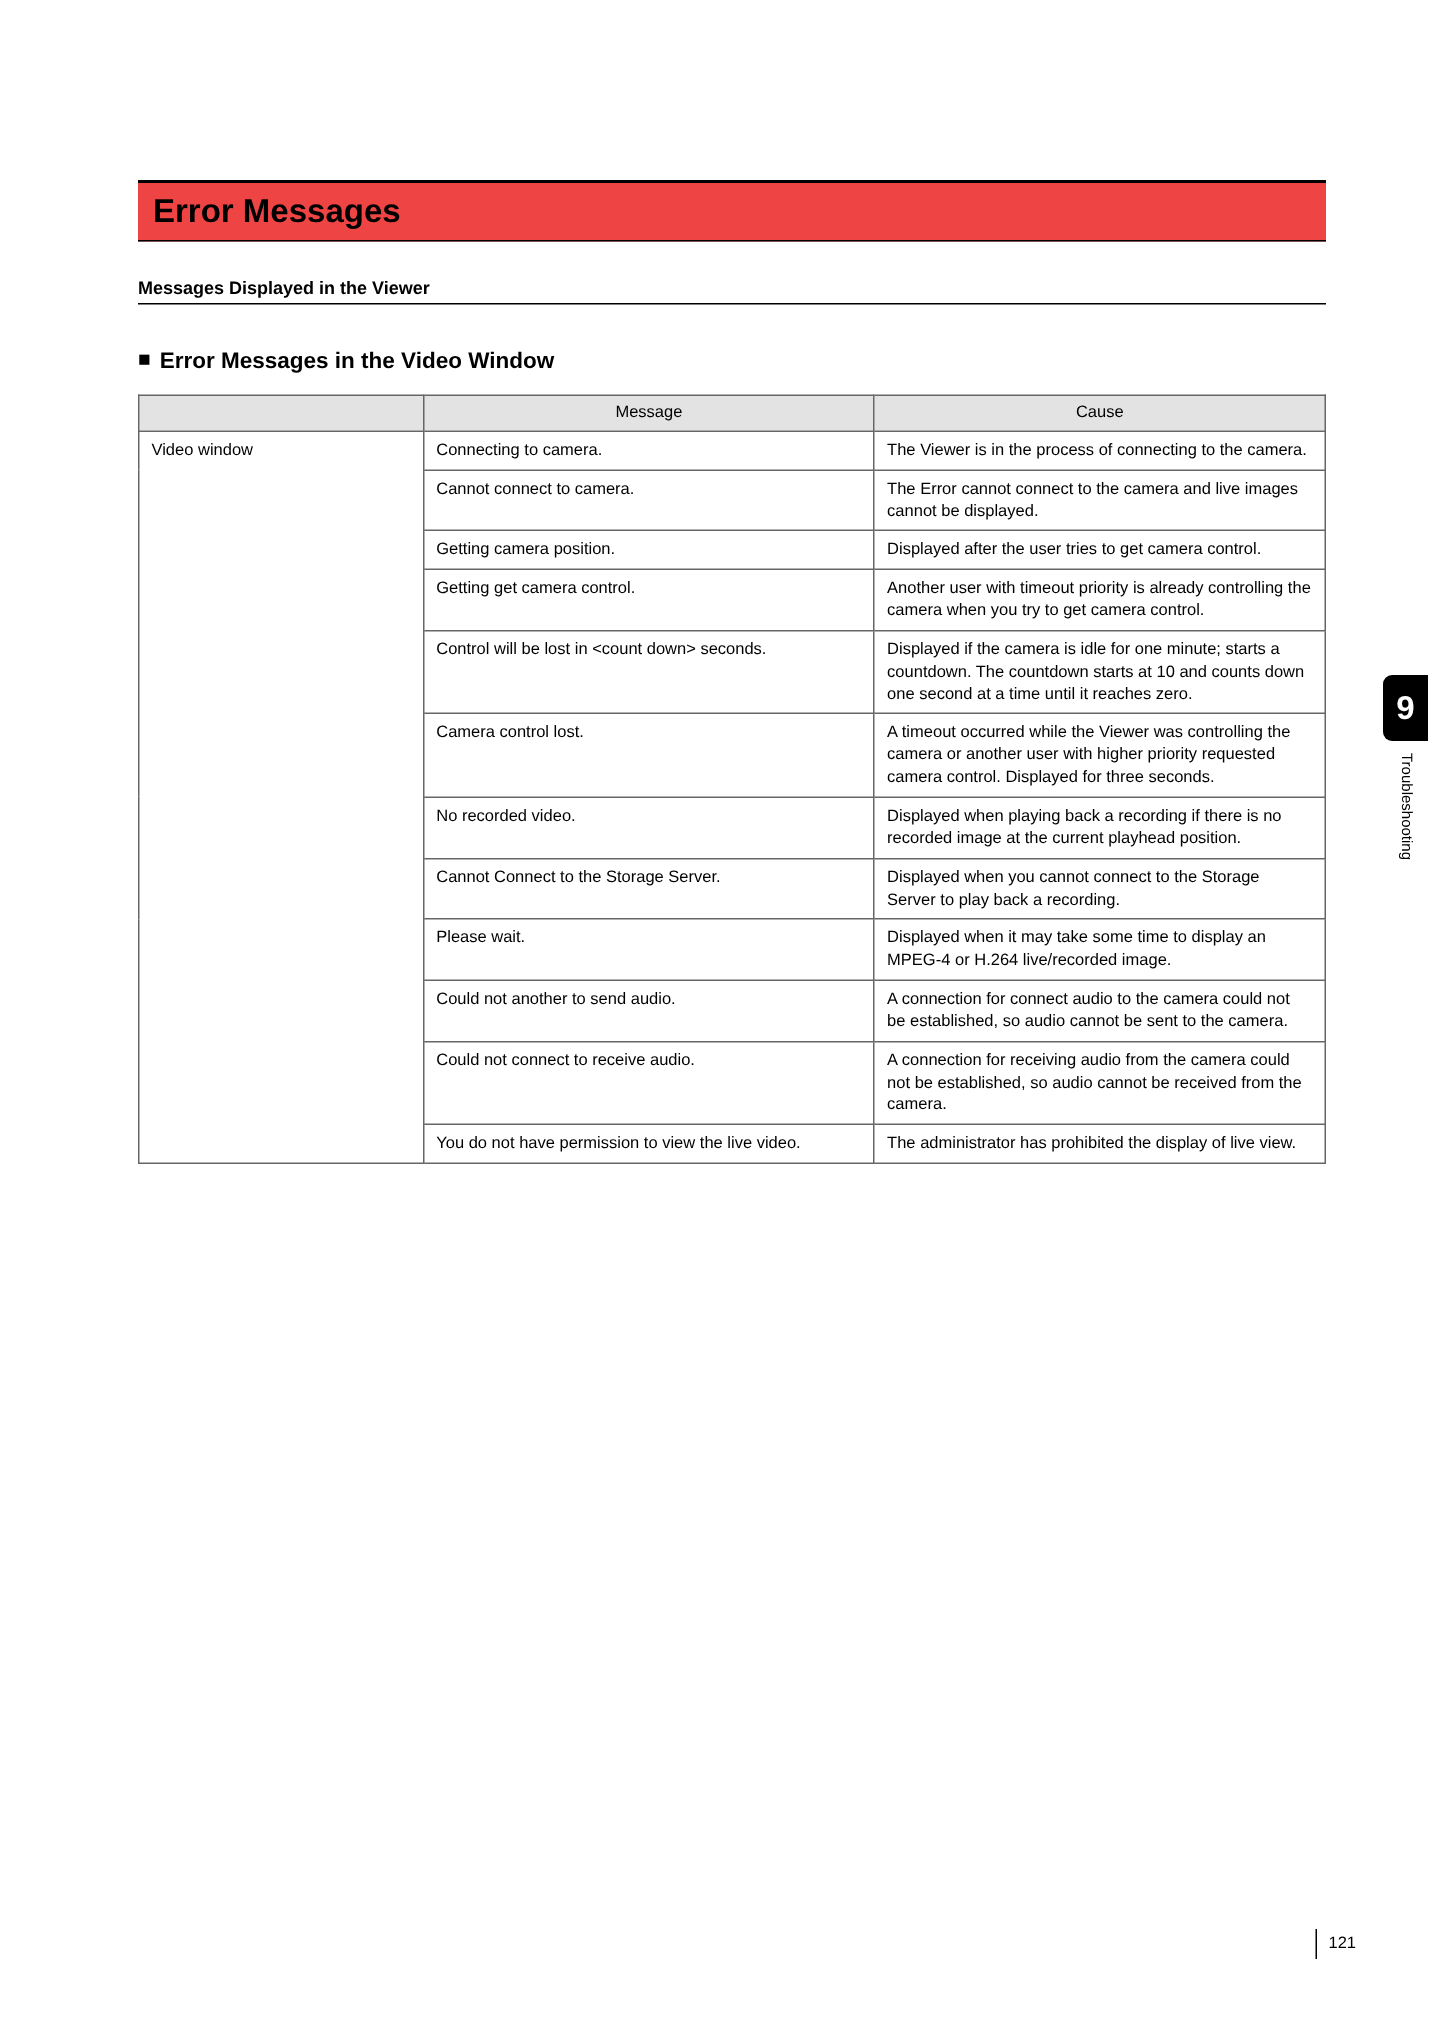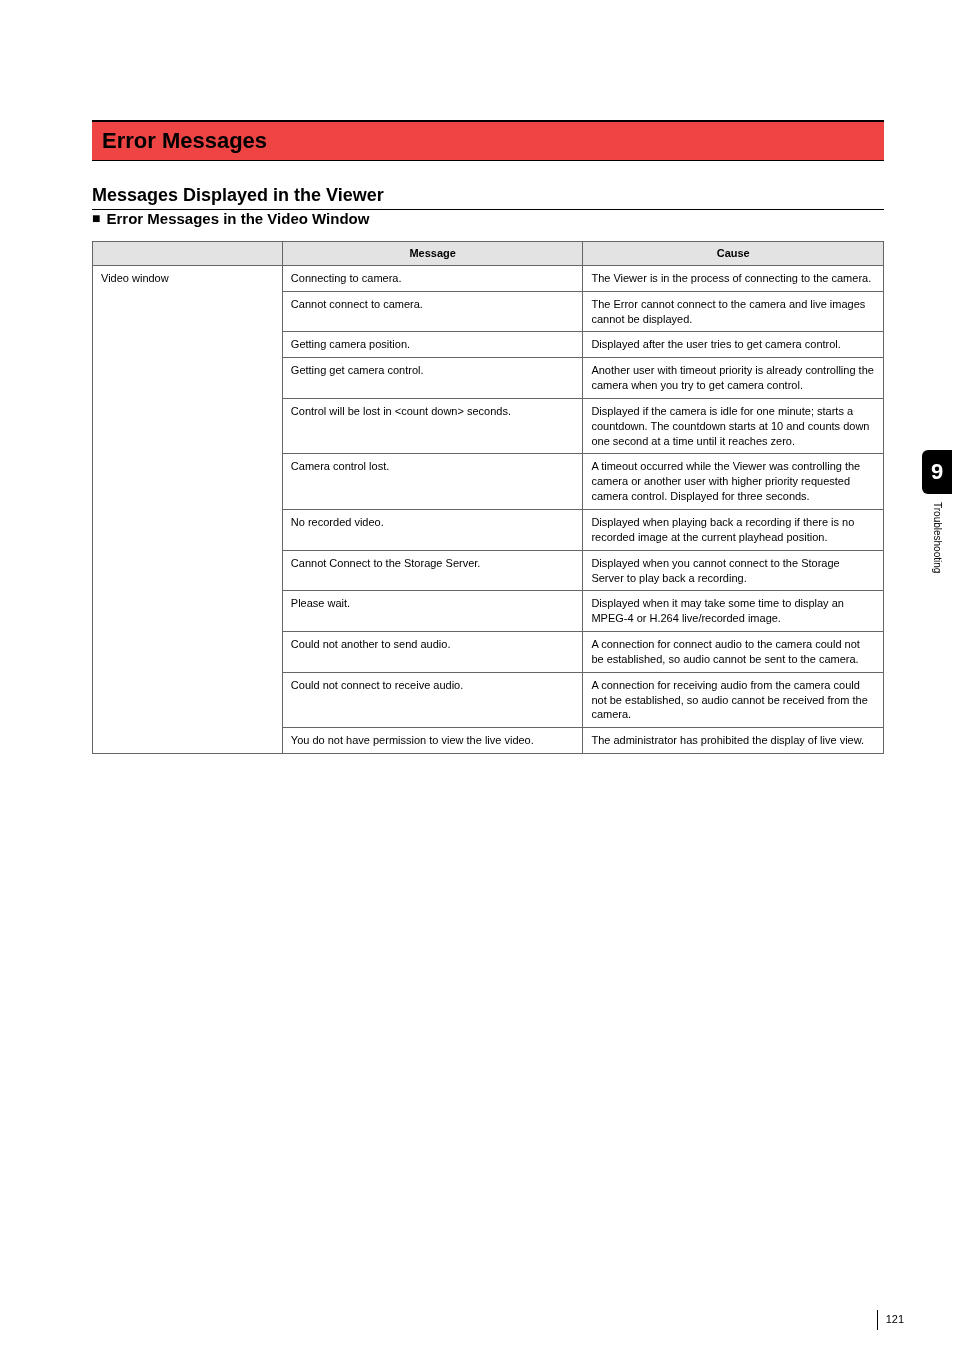--- a/index.html
+++ b/index.html
@@ -18,24 +18,25 @@
   .section-header {
     background: #ef4444;
     border-top: 2px solid #000;
     border-bottom: 1px solid #000;
     padding: 6px 10px;
     font-size: 22px;
     font-weight: bold;
     margin-bottom: 24px;
   }
   .subsection {
-    font-size: 18px;
+    font-size: 12px;
     font-weight: bold;
     border-bottom: 1.5px solid #000;
     padding-bottom: 3px;
+    margin-bottom: 28px;
   }
   .subsub {
     font-size: 15px;
     font-weight: bold;
     margin-bottom: 14px;
   }
   .subsub .square {
     font-size: 14px;
     margin-right: 6px;
     vertical-align: 1px;
@@ -47,21 +48,21 @@
   }
   th, td {
     border: 1px solid #666;
     padding: 5px 8px;
     text-align: left;
     vertical-align: top;
     line-height: 1.35;
   }
   th {
     background: #e3e3e3;
-    font-weight: bold;
+    font-weight: normal;
     text-align: center;
     padding: 4px 8px;
   }
   th.blank { background: #e3e3e3; }
   col.c0 { width: 24%; }
   col.c1 { width: 38%; }
   col.c2 { width: 38%; }
 
   
   .side-tab {
@@ -88,21 +89,21 @@
   }
   .tab-label {
     writing-mode: vertical-rl;
     font-size: 10px;
     margin-top: 8px;
     color: #000;
   }
   .page-num {
     position: absolute;
     right: 50px;
-    bottom: 20px;
+    bottom: 44px;
     font-size: 11px;
   }
   .page-num-bar {
     display: inline-block;
     width: 1px;
     height: 20px;
     background: #000;
     vertical-align: middle;
     margin-right: 8px;
   }

